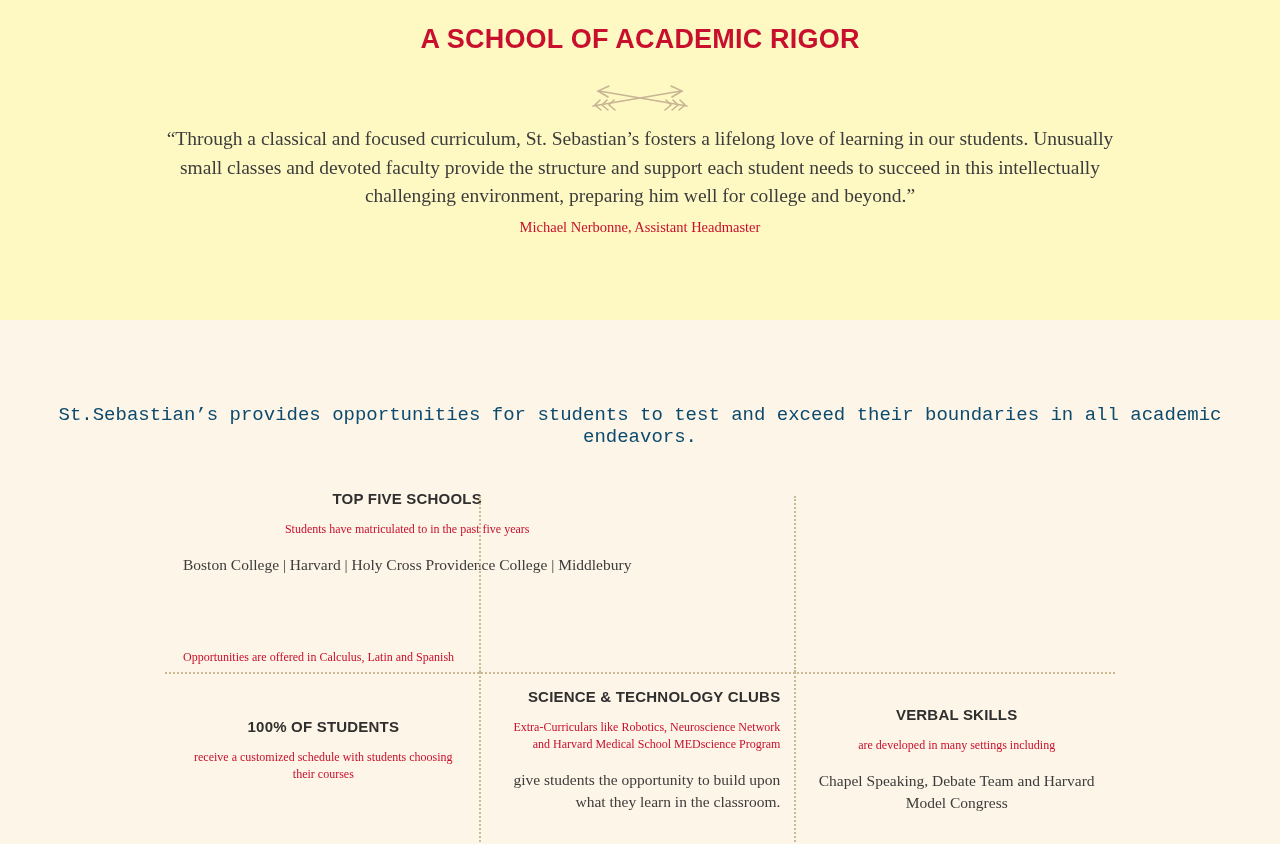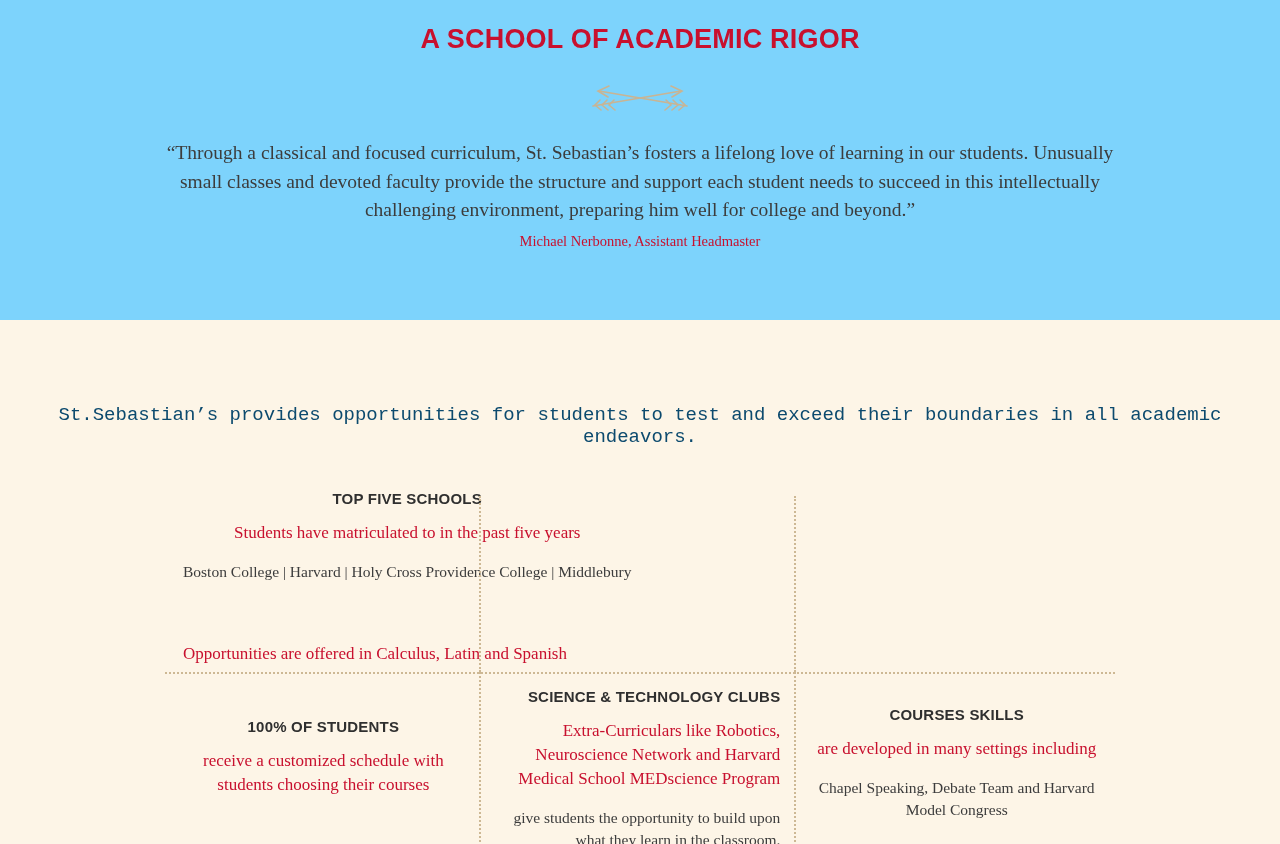--- a/index.html
+++ b/index.html
@@ -6,21 +6,21 @@
 
   html, body {
     width:1280px;
     background:#ffffff;
     font-family:"Liberation Sans", sans-serif;
     -webkit-font-smoothing:antialiased;
   }
 
   
   .hero {
-    background:#7dd3fc;
+    background:#fef9c3;
     padding:0 0 0 0;
     height:320px;
     position:relative;
   }
 
   .hero-title {
     text-align:center;
     color:#c8102e;
     font-family:"Liberation Sans", sans-serif;
     font-weight:bold;
@@ -32,21 +32,21 @@
   .arrow-divider {
     display:flex;
     justify-content:center;
     align-items:center;
     margin-top:26px;
     height:40px;
   }
 
   .quote {
     width:950px;
-    margin:18px auto 0 auto;
+    margin:4px auto 0 auto;
     text-align:center;
     font-family:"Liberation Serif", serif;
     font-size:19.5px;
     line-height:1.47;
     color:#3c3c3c;
   }
 
   .quote-attrib {
     text-align:center;
     margin-top:8px;
@@ -103,21 +103,21 @@
   .cell-heading {
     font-family:"Liberation Sans", sans-serif;
     font-weight:bold;
     font-size:15px;
     color:#2f2f2f;
     letter-spacing:0.2px;
   }
 
   .cell-red {
     font-family:"Liberation Serif", serif;
-    font-size:17px;
+    font-size:12px;
     line-height:1.42;
     color:#c8102e;
     margin-top:14px;
   }
 
   .cell-dark {
     font-family:"Liberation Serif", serif;
     font-size:15.5px;
     line-height:1.42;
     color:#3c3c3c;
@@ -221,20 +221,20 @@
         <div class="cell-red">receive a customized schedule with students choosing their courses</div>
       </div>
 
       <div class="cell c5">
         <div class="cell-heading">SCIENCE &amp; TECHNOLOGY CLUBS</div>
         <div class="cell-red">Extra-Curriculars like Robotics, Neuroscience Network and Harvard Medical School MEDscience Program</div>
         <div class="cell-dark">give students the opportunity to build upon what they learn in the classroom.</div>
       </div>
 
       <div class="cell c6">
-        <div class="cell-heading">COURSES SKILLS</div>
+        <div class="cell-heading">VERBAL SKILLS</div>
         <div class="cell-red">are developed in many settings including</div>
         <div class="cell-dark">Chapel Speaking, Debate Team and Harvard Model Congress</div>
       </div>
     </div>
 
   </div>
 </section>
 
 </body></html>

